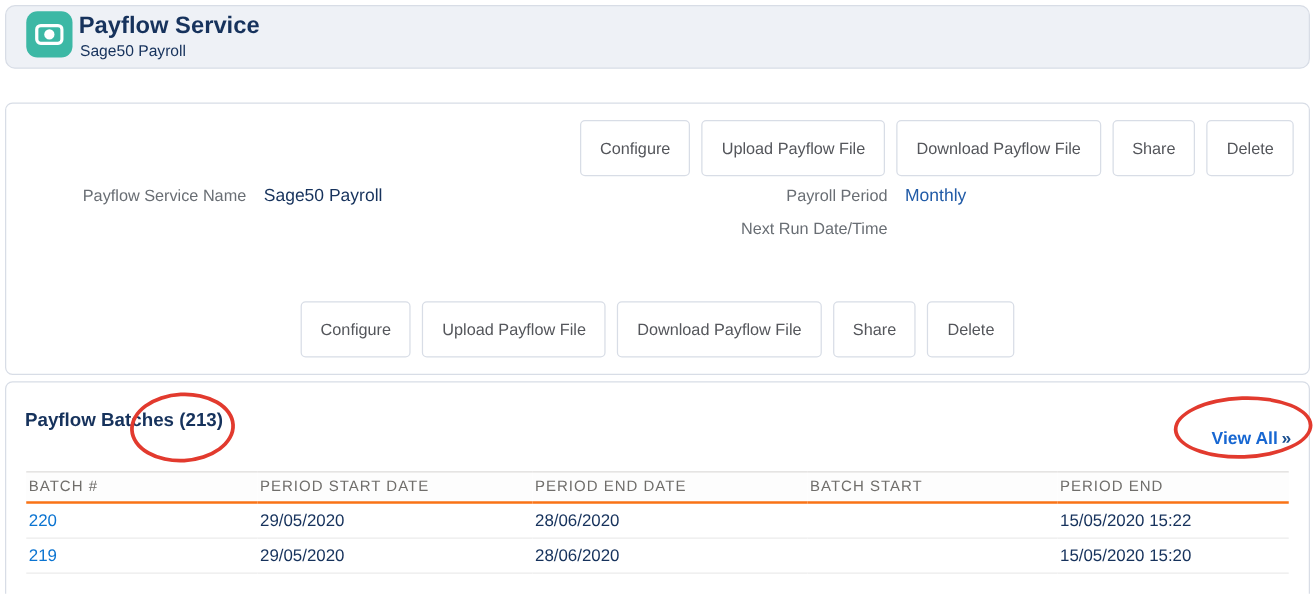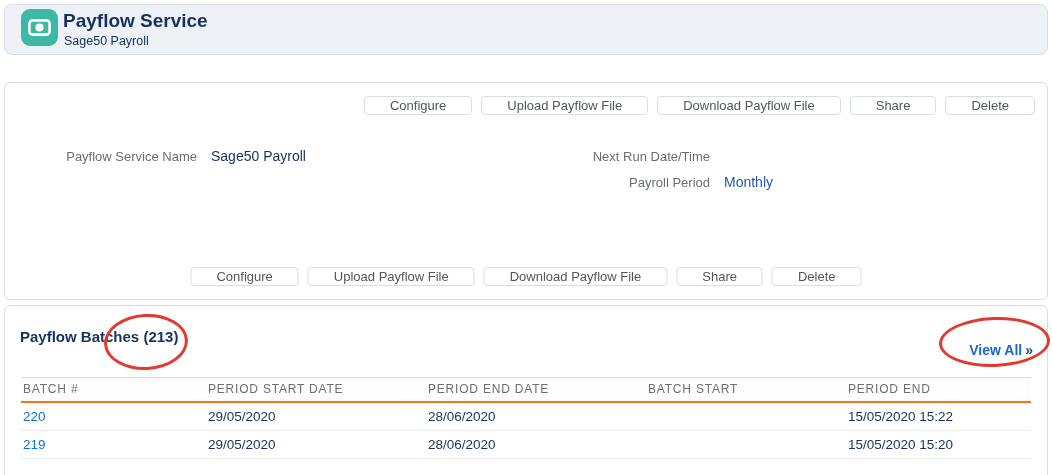--- a/index.html
+++ b/index.html
@@ -18,21 +18,21 @@
   .card { position:absolute; left:4px; right:4px; background:#fff;
     border:1px solid #d8dde6; border-radius:6px; }
   .console-card { top:82px; height:218px; }
   .batches-card { top:305px; height:200px; }
 
   .console-title { position:absolute; left:16px; top:18px; font-size:16px; font-weight:bold; color:#16325c; }
 
   .btn-row { display:flex; gap:9px; }
   .btn-row-topright { position:absolute; right:12px; top:13px; }
   .btn-row-center { position:absolute; bottom:13px; left:50%; transform:translateX(-50%); }
-  .btn { height:19px; padding:0 25px; background:#fff; border:1px solid #d8dde6;
+  .btn { height:45px; padding:0 15px; background:#fff; border:1px solid #d8dde6;
     border-radius:4px; font-size:13px; color:#54565b; white-space:nowrap; cursor:pointer;
     font-family:"Liberation Sans", sans-serif; display:flex; align-items:center; }
 
   .field-col { position:absolute; top:60px; }
   .field-col-left  { left:20px; }
   .field-col-right { left:515px; }
   .field-row { display:flex; align-items:center; height:26px; }
   .field-label { font-size:13px; color:#696e74; text-align:right; }
   .field-col-left  .field-label { width:172px; }
   .field-col-right .field-label { width:190px; }
@@ -87,26 +87,26 @@
 
   <div class="field-col field-col-left">
     <div class="field-row">
       <span class="field-label">Payflow Service Name</span>
       <span class="field-value val-navy">Sage50 Payroll</span>
     </div>
   </div>
 
   <div class="field-col field-col-right">
     <div class="field-row">
+      <span class="field-label">Payroll Period</span>
+      <span class="field-value val-blue">Monthly</span>
+    </div>
+    <div class="field-row">
       <span class="field-label">Next Run Date/Time</span>
       <span class="field-value val-navy"></span>
-    </div>
-    <div class="field-row">
-      <span class="field-label">Payroll Period</span>
-      <span class="field-value val-blue">Monthly</span>
     </div>
   </div>
 
   <div class="btn-row btn-row-center">
     <button class="btn">Configure</button>
     <button class="btn">Upload Payflow File</button>
     <button class="btn">Download Payflow File</button>
     <button class="btn">Share</button>
     <button class="btn">Delete</button>
   </div>

